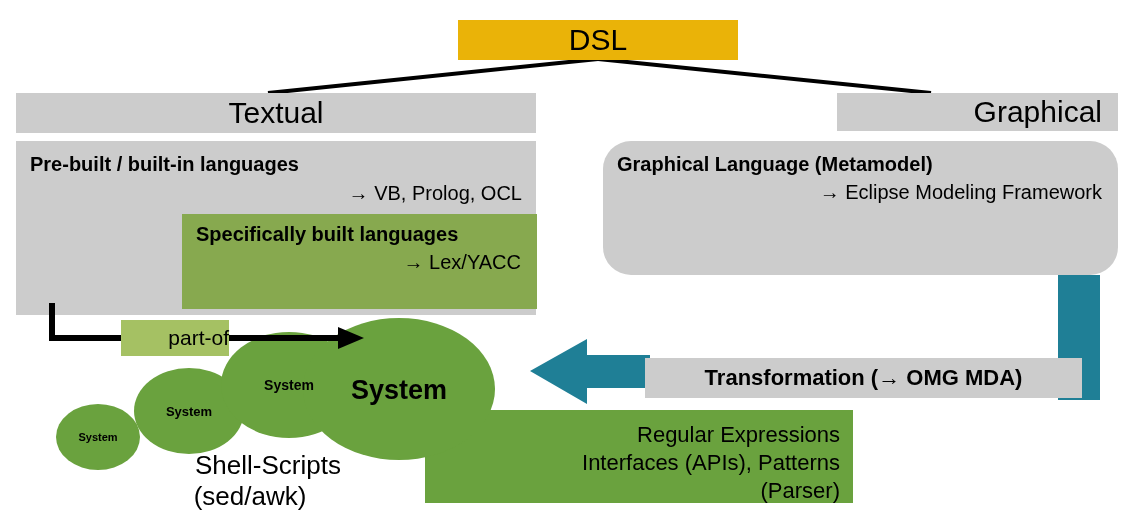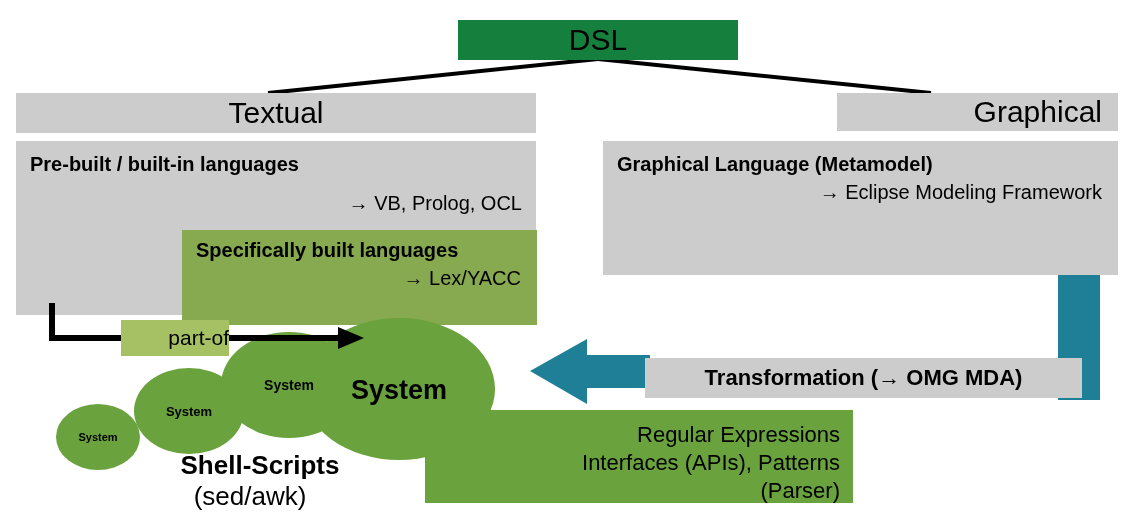--- a/index.html
+++ b/index.html
@@ -1,22 +1,22 @@
 <!DOCTYPE html>
 <html><head>
 <meta charset="utf-8">
 <style>
   html,body{margin:0;padding:0;background:#ffffff;}
   body{font-family:"Liberation Sans",sans-serif;}
   #stage{position:relative;width:1134px;height:513px;background:#ffffff;overflow:hidden;}
   .box{position:absolute;box-sizing:border-box;}
   .gray{background:#cccccc;color:#000000;}
-  .darkgray{background:#15803d;color:#000000;}
+  .darkgray{background:#eab308;color:#000000;}
   .green{background:#6aa23e;color:#000000;}
-  .olive{background:#87a94f;color:#000000;margin-top:16px;}
+  .olive{background:#87a94f;color:#000000;}
   .lightolive{background:#a5c163;color:#000000;}
   .teal{background:#1f7f96;}
   .hdr{display:flex;align-items:center;justify-content:center;font-size:30px;}
   .hdr-right{display:flex;align-items:center;justify-content:flex-end;font-size:30px;padding-right:16px;}
   .ttl{font-weight:bold;font-size:20px;}
   .ln{font-size:20px;}
   .rt{text-align:right;}
   svg.overlay{position:absolute;left:0;top:0;width:1134px;height:513px;overflow:visible;}
   .circtxt{position:absolute;display:flex;align-items:center;justify-content:center;font-weight:bold;color:#000;}
   .plain{position:absolute;font-size:26px;color:#000;text-align:center;}
@@ -41,29 +41,29 @@
   <div class="box gray hdr" style="left:16px;top:93px;width:520px;height:40px;">
     <span>Textual</span>
   </div>
 
   <div class="box gray hdr-right" style="left:837px;top:93px;width:281px;height:38px;">
     <span>Graphical</span>
   </div>
 
   <div class="box gray" style="left:16px;top:141px;width:520px;height:174px;padding:12px 14px 0 14px;">
     <div class="ttl">Pre-built / built-in languages</div>
-    <div class="ln rt" style="margin-top:16px;">→ VB, Prolog, OCL</div>
+    <div class="ln rt" style="margin-top:6px;">→ VB, Prolog, OCL</div>
   </div>
 
   <div class="box olive" style="left:182px;top:214px;width:355px;height:95px;padding:9px 16px 0 14px;">
     <div class="ttl">Specifically built languages</div>
     <div class="ln rt" style="margin-top:5px;">→ Lex/YACC</div>
   </div>
 
-  <div class="box gray" style="left:603px;top:141px;width:515px;height:134px;padding:12px 16px 0 14px;">
+  <div class="box gray" style="left:603px;top:141px;width:515px;height:134px;padding:12px 16px 0 14px;border-radius:28px;">
     <div class="ttl">Graphical Language (Metamodel)</div>
     <div class="ln rt" style="margin-top:5px;">→ Eclipse Modeling Framework</div>
   </div>
 
   <div class="box teal" style="left:1058px;top:275px;width:42px;height:125px;"></div>
 
   <div class="box green" style="left:425px;top:410px;width:428px;height:93px;"></div>
 
   <svg class="overlay">
     <ellipse cx="98" cy="437" rx="42" ry="33" fill="#6aa23e"></ellipse>
@@ -78,21 +78,21 @@
   <div class="circtxt" style="left:134px;top:398px;width:110px;height:26px;font-size:13px;">
     <span>System</span>
   </div>
   <div class="circtxt" style="left:221px;top:370px;width:136px;height:30px;font-size:14px;">
     <span>System</span>
   </div>
   <div class="circtxt" style="left:303px;top:372px;width:192px;height:36px;font-size:27px;">
     <span>System</span>
   </div>
 
-  <div class="plain" style="left:140px;top:450px;width:240px;font-weight:bold;">Shell-Scripts</div>
+  <div class="plain" style="left:148px;top:450px;width:240px;">Shell-Scripts</div>
   <div class="plain" style="left:130px;top:481px;width:240px;">(sed/awk)</div>
 
   <svg class="overlay">
     <polyline points="52,303 52,338 345,338" fill="none" stroke="#000000" stroke-width="6"></polyline>
     <polygon points="364,338 338,327 338,349" fill="#000000"></polygon>
   </svg>
 
   <div class="partof box lightolive" style="left:121px;top:320px;width:108px;height:36px;">
     <span>part-of</span>
   </div>

